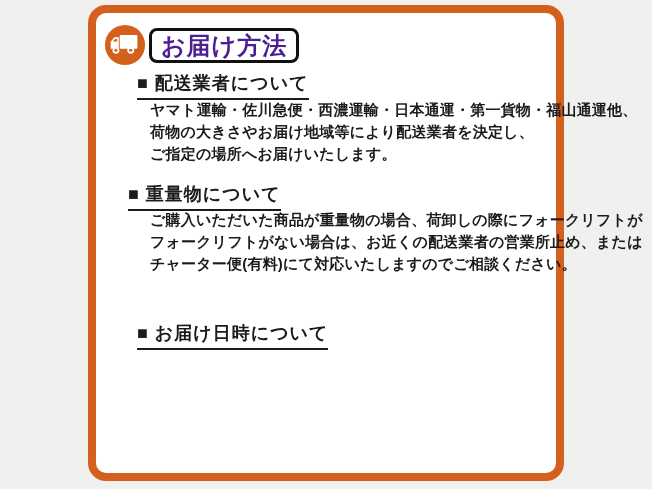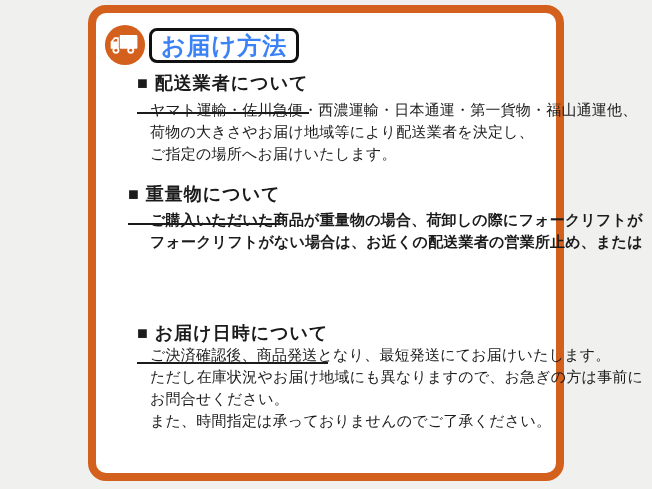--- a/index.html
+++ b/index.html
@@ -40,47 +40,47 @@
     height: 35px;
     display: inline-flex;
     align-items: center;
     padding: 0 9px;
     border: 3px solid #101010;
     border-radius: 8px;
     background: #ffffff;
     font-size: 24px;
     font-weight: bold;
     letter-spacing: 1px;
-    color: #3b82f6;
+    color: #4c1d95;
     white-space: nowrap;
   }
 
   .section-heading {
     position: absolute;
     display: inline-block;
     font-size: 18px;
     font-weight: bold;
     letter-spacing: 1px;
     color: #1b1b1b;
     border-bottom: 2px solid #1b1b1b;
-    padding-bottom: 17px;
+    padding-bottom: 3px;
     white-space: nowrap;
   }
 
   .section-body {
     position: absolute;
     font-size: 15px;
     line-height: 22px;
     letter-spacing: 0.2px;
     color: #1b1b1b;
     white-space: nowrap;
   }
 
   .h1 { left: 41px; top: 58px; }
-  .b1 { left: 54px; top: 86px; }
+  .b1 { left: 54px; top: 86px; font-weight: bold; }
   .h2 { left: 32px; top: 169px; }
   .b2 { left: 54px; top: 196px; font-weight: bold; }
   .h3 { left: 41px; top: 308px; }
   .b3 { left: 54px; top: 331px; }
 </style>
 </head>
 <body>
 
 <div class="screen">
   <div class="panel">
@@ -108,24 +108,19 @@
     <div class="section-body b1">
       <div>ヤマト運輸・佐川急便・西濃運輸・日本通運・第一貨物・福山通運他、</div>
       <div>荷物の大きさやお届け地域等により配送業者を決定し、</div>
       <div>ご指定の場所へお届けいたします。</div>
     </div>
 
     <span class="section-heading h2">■ 重量物について</span>
     <div class="section-body b2">
       <div>ご購入いただいた商品が重量物の場合、荷卸しの際にフォークリフトが</div>
       <div>フォークリフトがない場合は、お近くの配送業者の営業所止め、または</div>
+      <div>チャーター便(有料)にて対応いたしますのでご相談ください。</div>
     </div>
 
     <span class="section-heading h3">■ お届け日時について</span>
-    <div class="section-body b3">
-      <div>ご決済確認後、商品発送となり、最短発送にてお届けいたします。</div>
-      <div>ただし在庫状況やお届け地域にも異なりますので、お急ぎの方は事前に</div>
-      <div>お問合せください。</div>
-      <div>また、時間指定は承っておりませんのでご了承ください。</div>
-    </div>
 
   </div>
 </div>
 
 </body></html>

